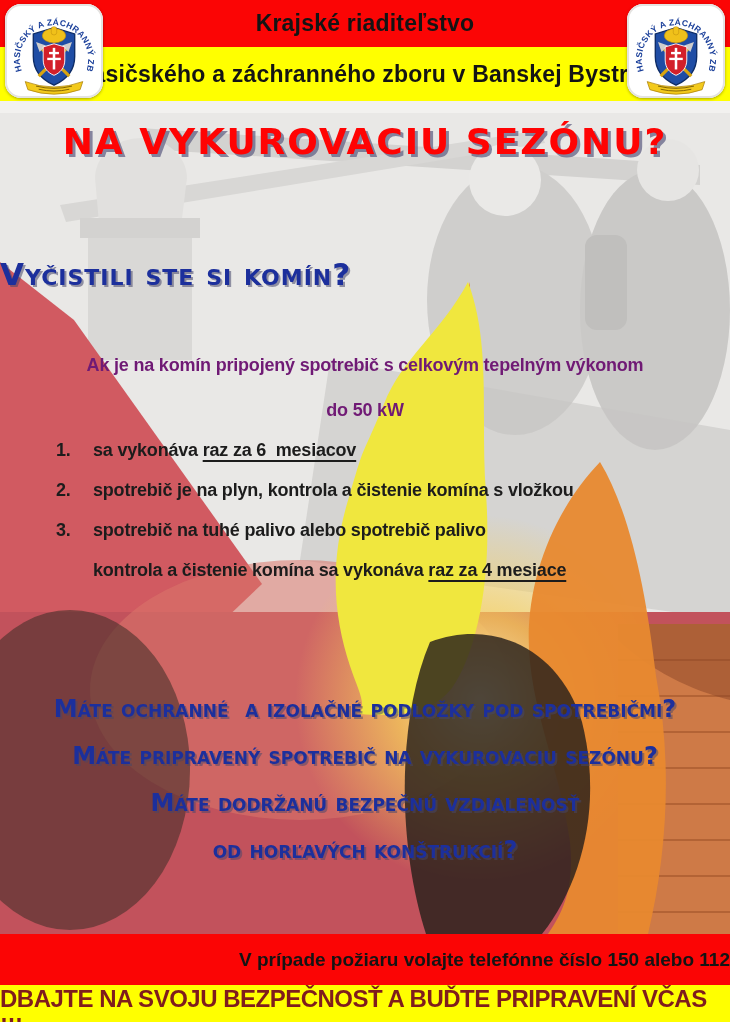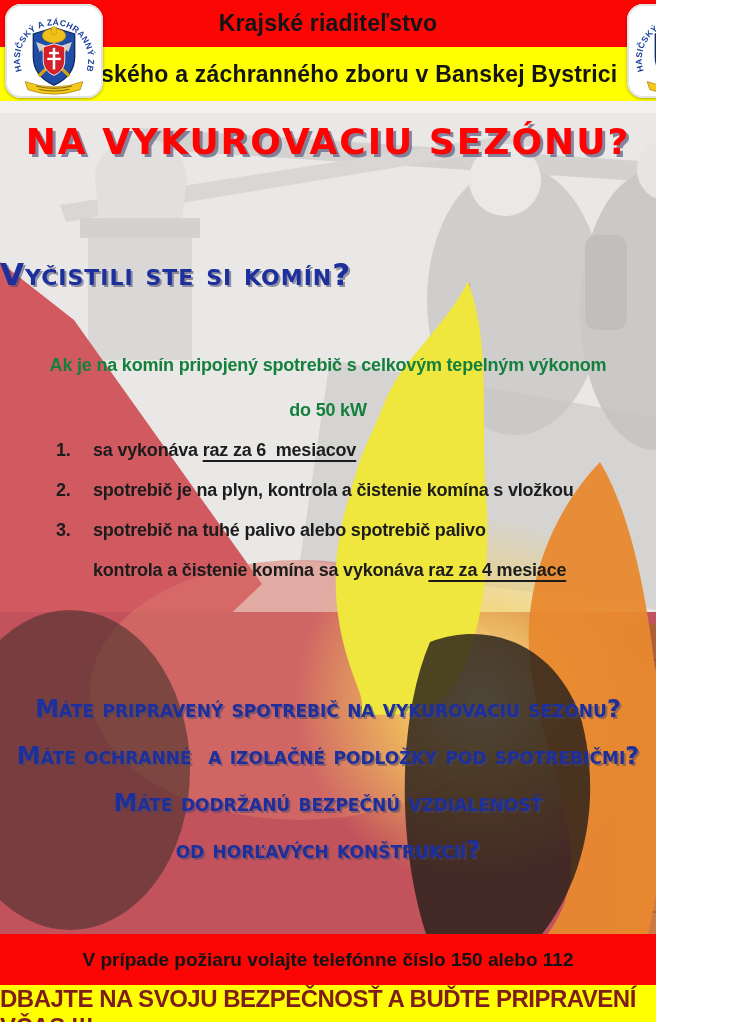--- a/index.html
+++ b/index.html
@@ -1,17 +1,17 @@
 <!DOCTYPE html>
 <html style="--band-red: #fb0505; --band-yellow: #ffff00; --title-red: #ff0303; --heading-blue: #1c2f9c; --wedge-red: #d15a61; --flame-yellow: #f0e73e; --flame-orange: #e8892f; --text-black: #1c1c1c;"><head>
 <meta charset="utf-8">
 <style>
   html,body{margin:0;padding:0;background:#ffffff;}
   .poster{
-    position:relative;width:656px;height:1022px;overflow:hidden;
+    position:relative;width:730px;height:1022px;overflow:hidden;
     font-family:"Liberation Sans",sans-serif;background:#e9e8e6;
   }
   .bg{position:absolute;left:0;top:0;width:730px;height:1022px;display:block;}
 
   
   .band{position:absolute;left:0;right:0;display:flex;align-items:center;justify-content:center;}
   .band-red{top:0;height:47px;background:var(--band-red,#fb0505);}
   .band-yellow{top:47px;height:54px;background:var(--band-yellow,#ffff00);}
   .hline{font-weight:bold;color:#141414;font-size:23px;letter-spacing:0.2px;white-space:pre-wrap;}
 
@@ -27,40 +27,40 @@
     font-family:"DejaVu Sans",sans-serif;font-weight:bold;font-size:36px;letter-spacing:2px;
     line-height:52px;color:var(--title-red,#ff0303);
     text-shadow:3px 3px 0 rgba(99,99,134,.75);}
   .subtitle{position:absolute;top:256px;left:0;right:0;
     font-family:"DejaVu Sans",sans-serif;font-weight:bold;font-variant:small-caps;
     font-size:31px;letter-spacing:1px;color:var(--heading-blue,#1c2f9c);
     text-shadow:2px 2px 0 rgba(70,70,105,.55);white-space:pre-wrap;}
 
   
   .intro{position:absolute;top:352px;left:24px;right:24px;text-align:center;
-    font-size:18px;font-weight:bold;color:#15803d;letter-spacing:-0.2px;}
+    font-size:18px;font-weight:bold;color:#701a75;letter-spacing:-0.2px;}
   .intro .line{line-height:26px;margin-bottom:19px;white-space:pre-wrap;}
 
   .rules{position:absolute;top:430px;left:56px;right:20px;
     font-size:18px;font-weight:bold;color:#1c1c1c;letter-spacing:-0.2px;}
   .rule{display:flex;}
   .rule .num{width:37px;flex:none;line-height:40px;}
   .rule .lines{flex:1;}
   .rule .l{line-height:40px;white-space:pre-wrap;}
   .u{text-decoration:underline;text-decoration-thickness:1.5px;text-underline-offset:4px;}
 
   .questions{position:absolute;top:686px;left:0;right:0;text-align:center;
     font-family:"DejaVu Sans",sans-serif;font-weight:bold;font-variant:small-caps;
     font-size:24px;color:var(--heading-blue,#1c2f9c);
     text-shadow:2px 2px 0 rgba(70,70,105,.5);}
   .questions .q{line-height:47px;white-space:pre-wrap;}
 
   
   .footer-red{position:absolute;top:934px;height:51px;left:0;right:0;background:var(--band-red,#fb0505);
-    display:flex;align-items:center;justify-content:center;
+    display:flex;align-items:center;justify-content:flex-end;
     font-size:19px;font-weight:bold;color:#141414;white-space:pre-wrap;}
   .footer-yellow{position:absolute;top:985px;height:37px;left:0;right:0;background:var(--band-yellow,#ffff00);
     display:flex;align-items:flex-start;justify-content:center;
     font-size:24px;font-weight:bold;letter-spacing:-0.5px;color:#7f1d1d;white-space:pre-wrap;}
 </style>
 </head>
 <body>
 
 <div class="poster">
 
@@ -199,22 +199,22 @@
     <div class="rule">
       <div class="num">3.</div>
       <div class="lines">
         <div class="l">spotrebič na tuhé palivo alebo spotrebič palivo</div>
         <div class="l"><span>kontrola a čistenie komína sa vykonáva </span><span class="u">raz za 4 mesiace</span></div>
       </div>
     </div>
   </div>
 
   <div class="questions">
+    <div class="q">Máte ochranné  a izolačné podložky pod spotrebičmi?</div>
     <div class="q">Máte pripravený spotrebič na vykurovaciu sezónu?</div>
-    <div class="q">Máte ochranné  a izolačné podložky pod spotrebičmi?</div>
     <div class="q">Máte dodržanú bezpečnú vzdialenosť</div>
     <div class="q">od horľavých konštrukcií?</div>
   </div>
 
   <div class="footer-red">
     <div>V prípade požiaru volajte telefónne číslo 150 alebo 112</div>
   </div>
   <div class="footer-yellow">
     <div>DBAJTE NA SVOJU BEZPEČNOSŤ A BUĎTE PRIPRAVENÍ VČAS !!!</div>
   </div>

